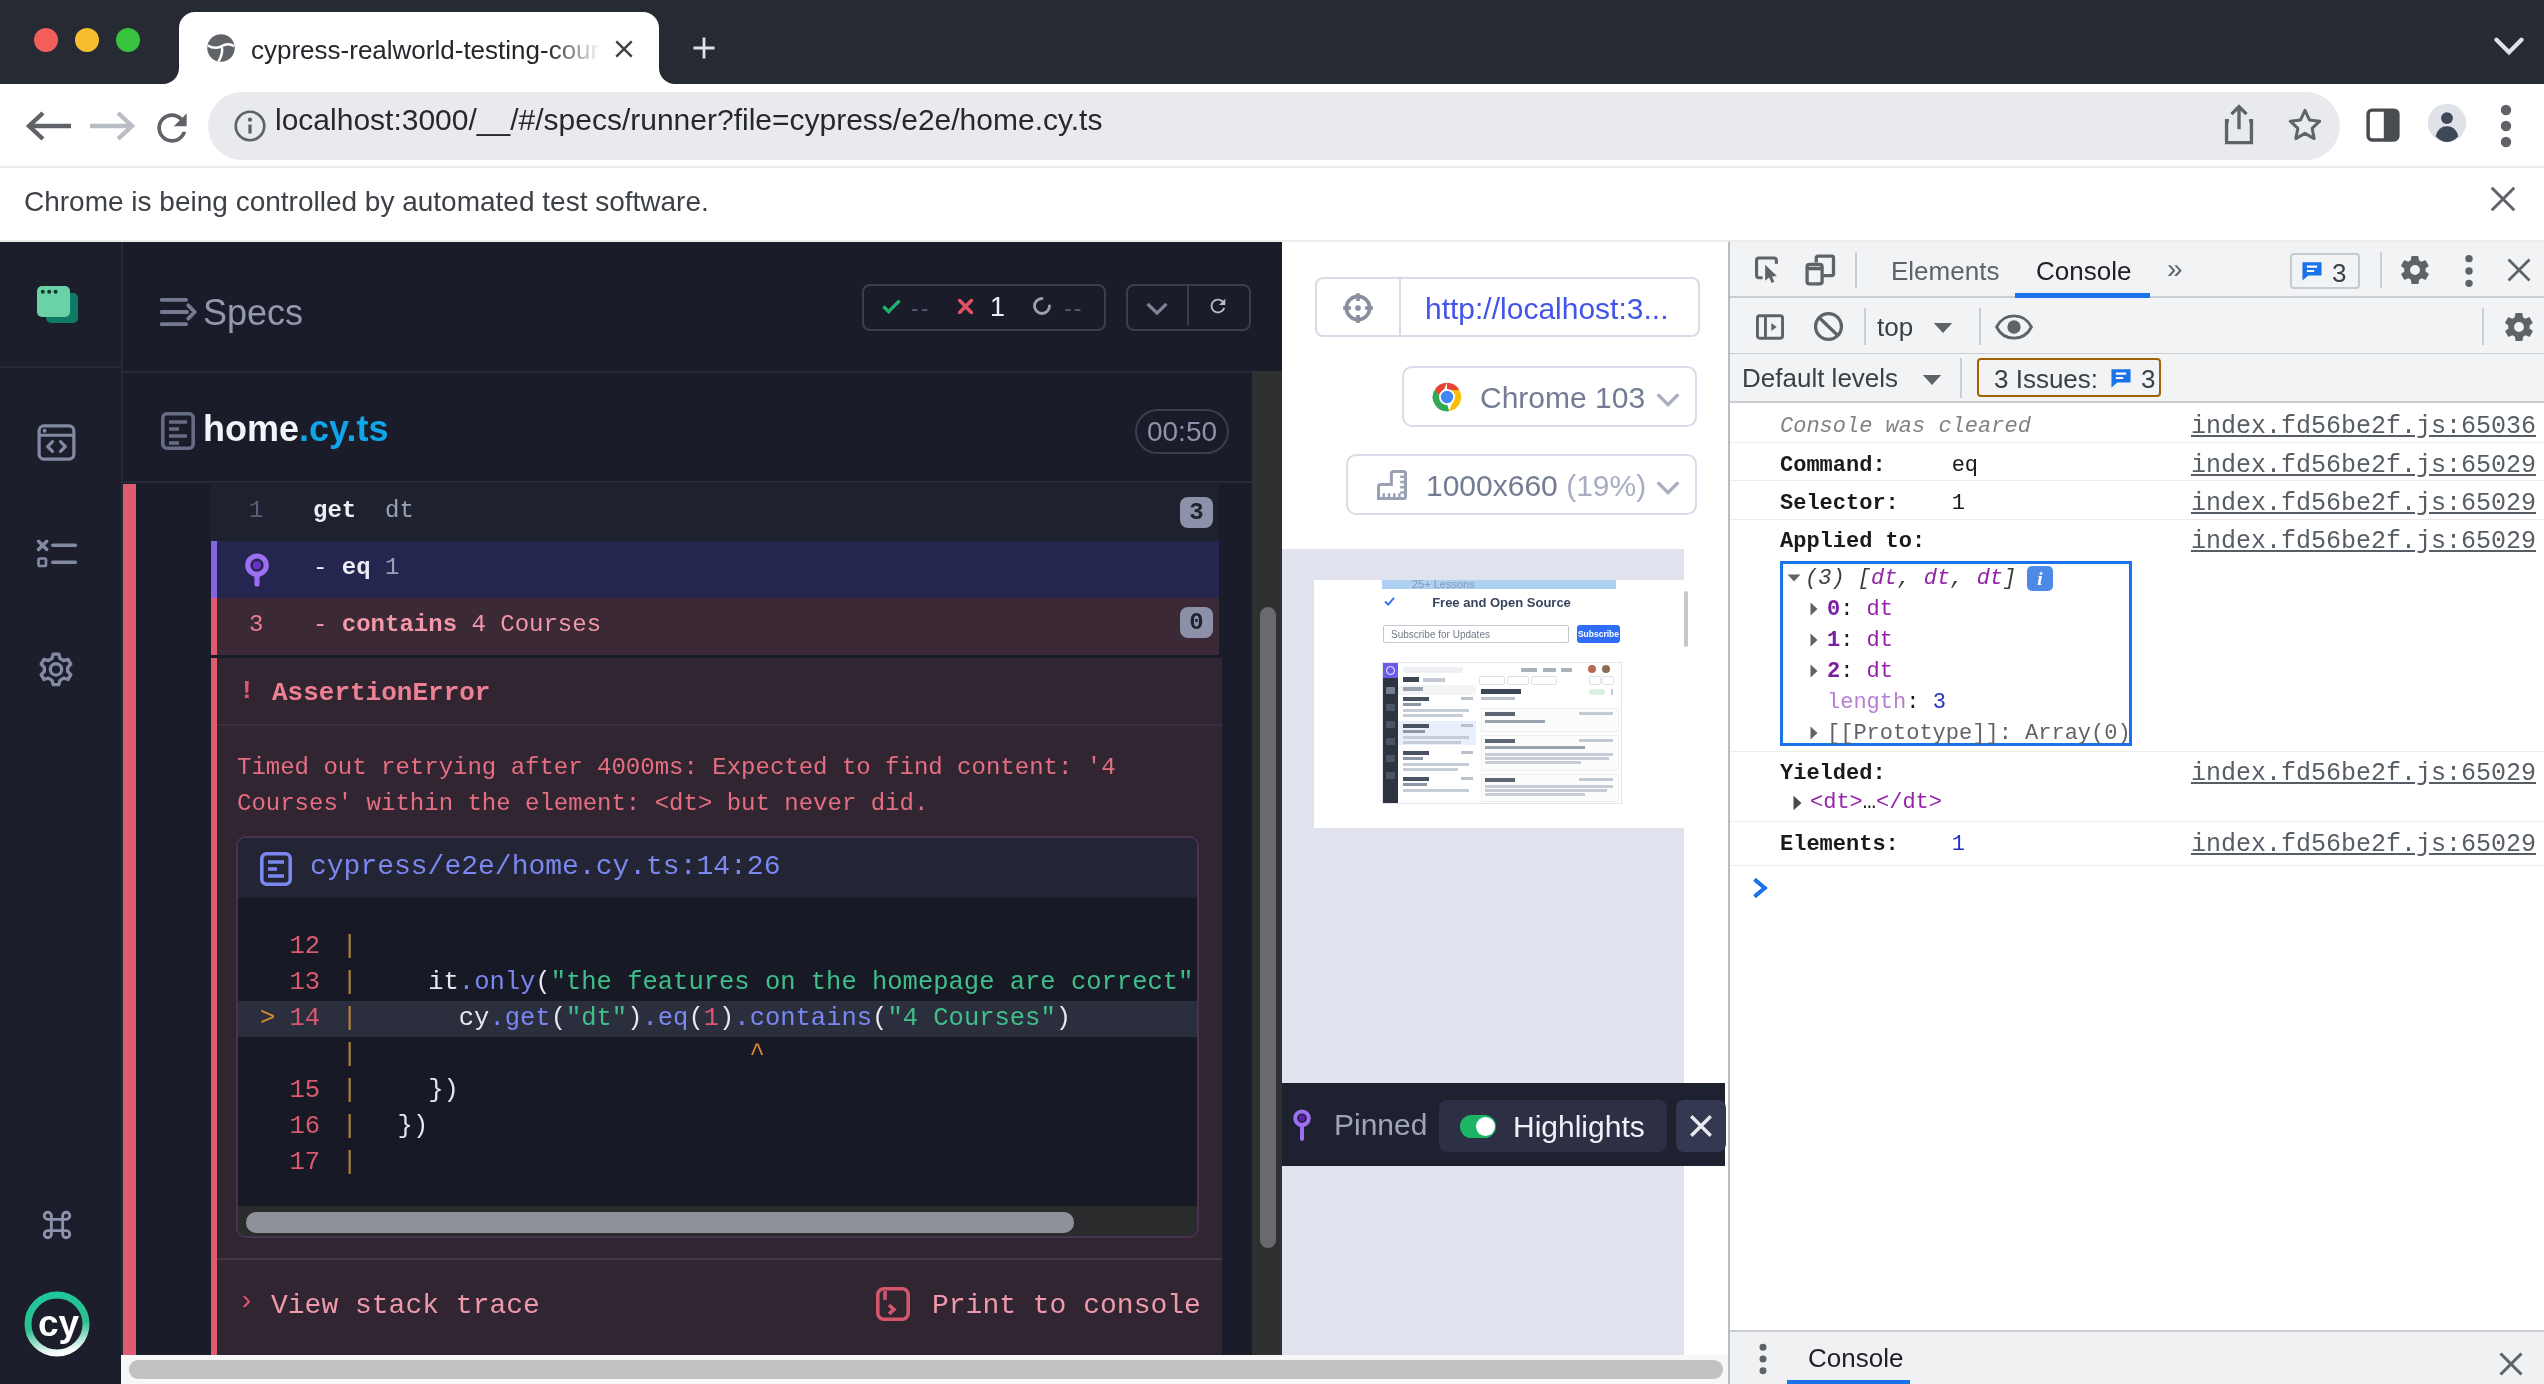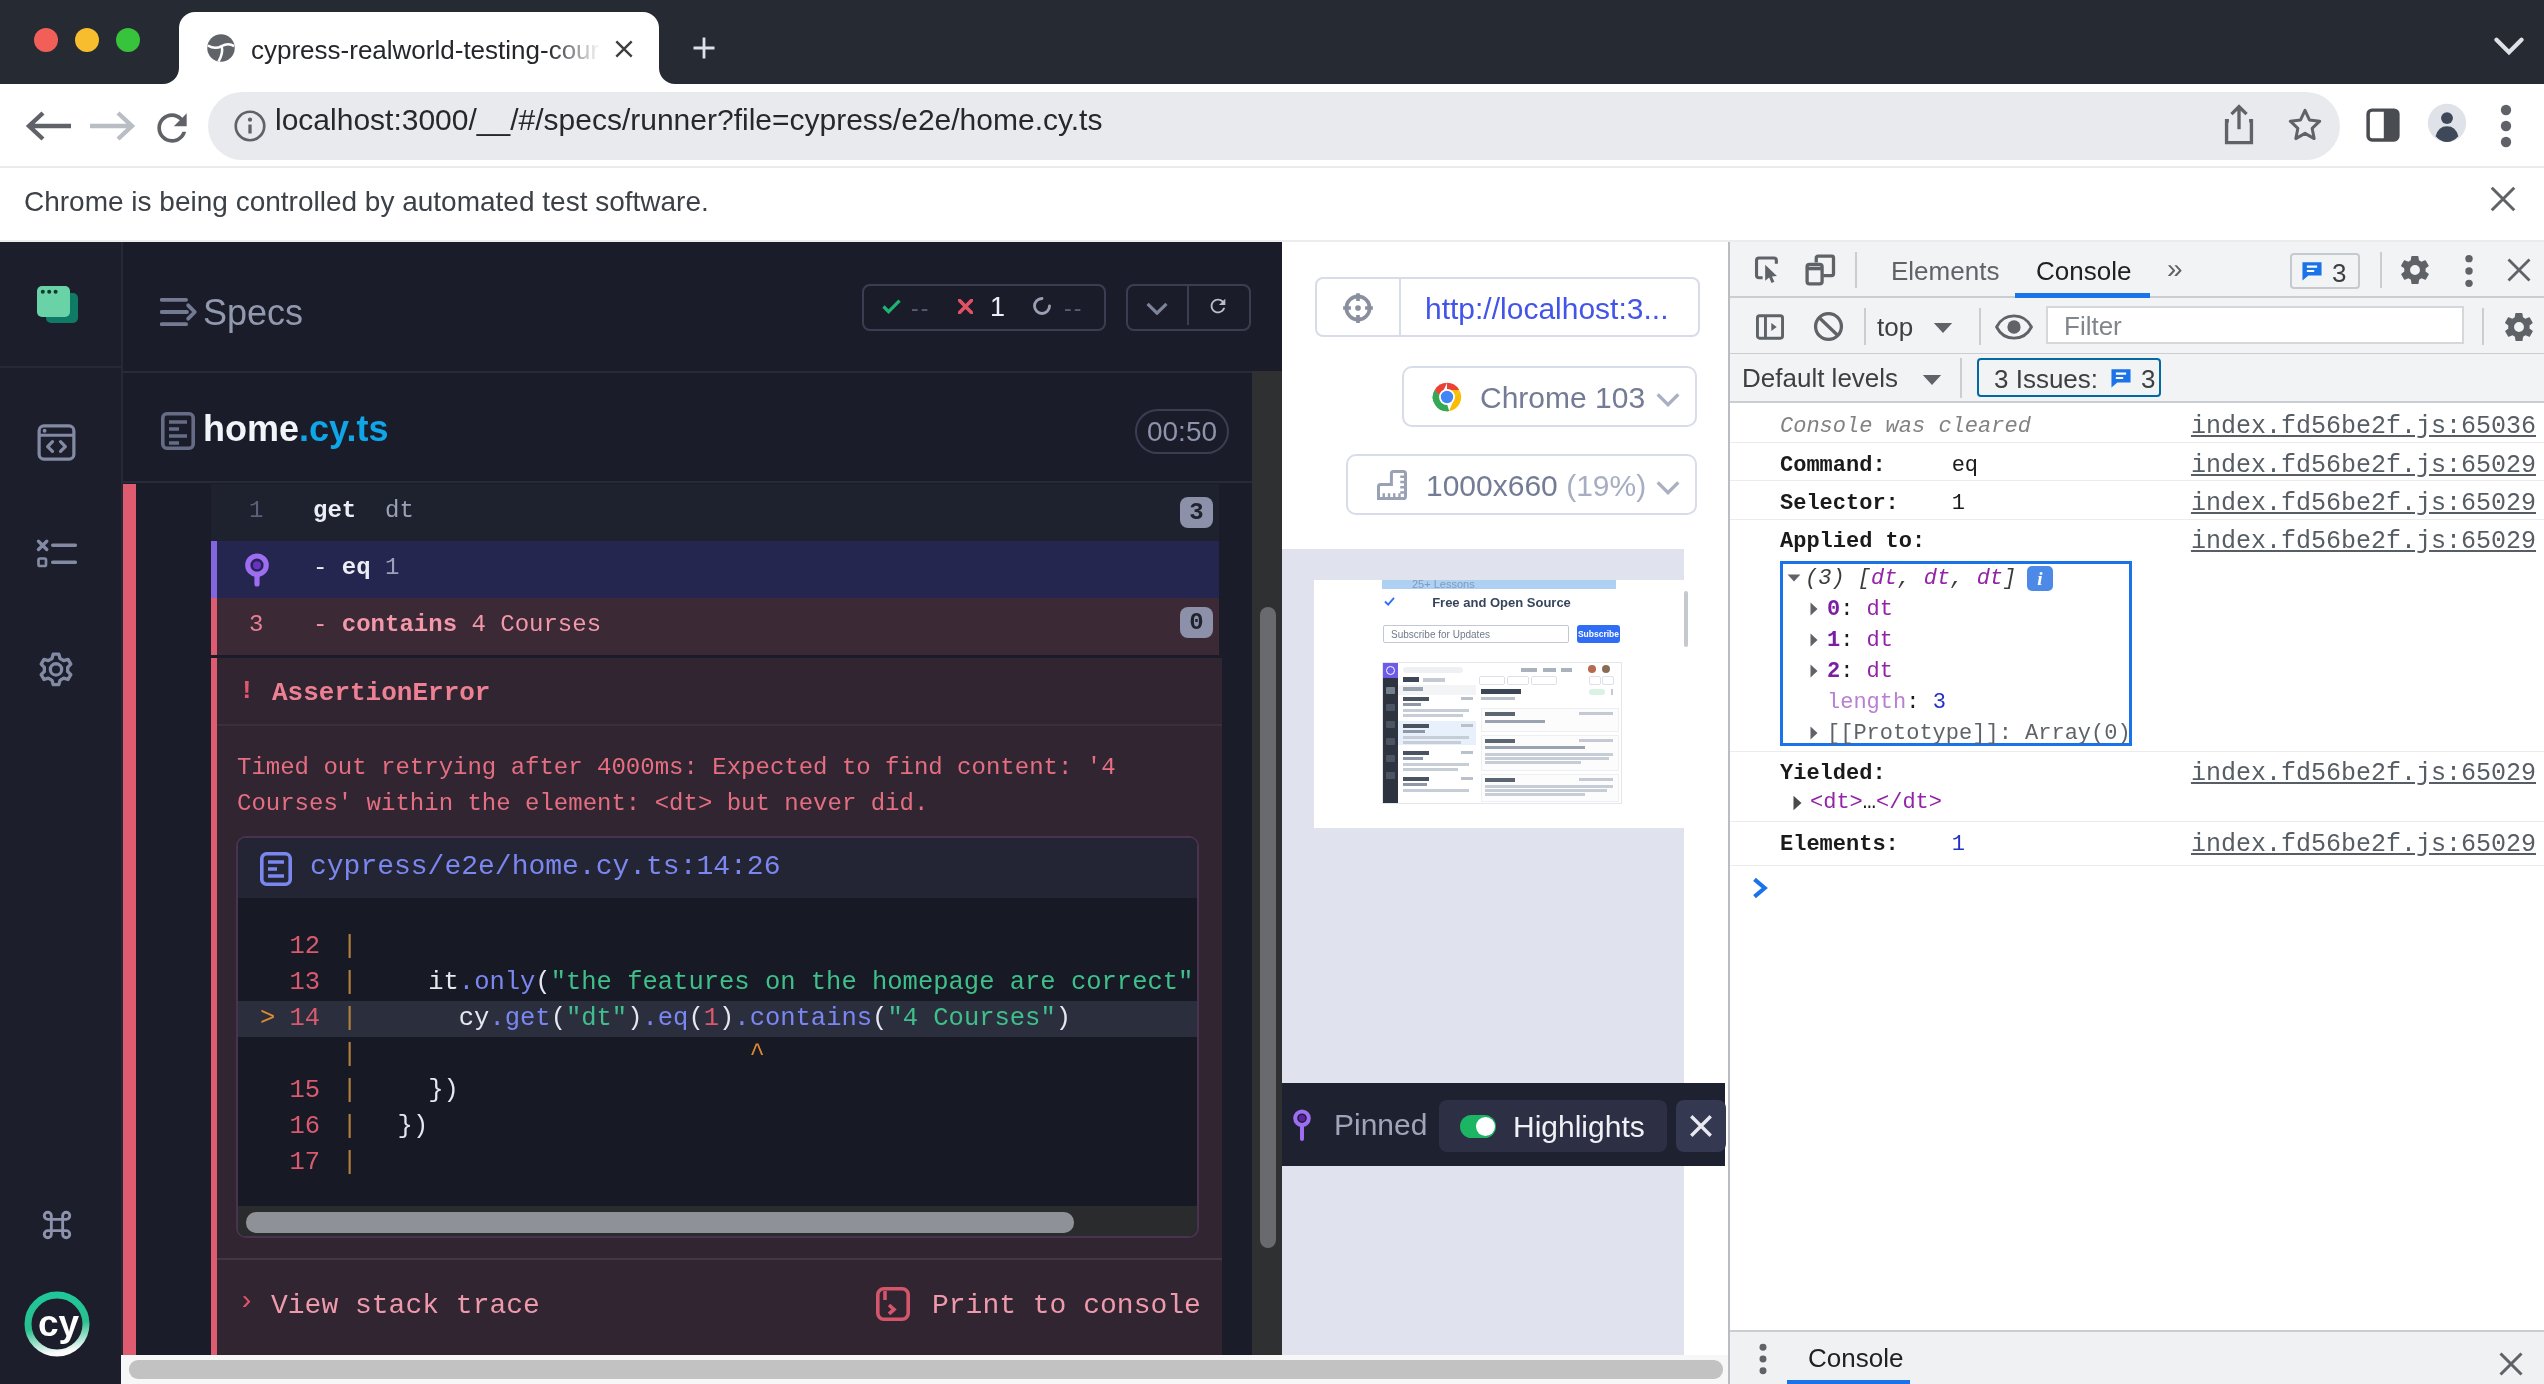--- a/index.html
+++ b/index.html
@@ -469,36 +469,33 @@
     <div class="abs" style="left:134px;top:10px;width:2px;height:37px;background:#cacdd1;"></div>
     <div class="abs" style="left:147px;top:14px;font-size:26px;color:#3c4043;">top</div>
     <svg class="abs" style="left:203px;top:24px;" width="20" height="12" viewBox="0 0 12 7">
         <path d="M0.5 0.5 L6 6.5 L11.5 0.5 Z" fill="#5f6368"></path>
       </svg>
     <div class="abs" style="left:249px;top:10px;width:2px;height:37px;background:#cacdd1;"></div>
     <svg class="abs" style="left:265px;top:16px;" width="38" height="26" viewBox="0 0 24 16">
       <path d="M12 1 C6 1 2.5 5 1 8 C2.5 11 6 15 12 15 C18 15 21.5 11 23 8 C21.5 5 18 1 12 1 Z" stroke="#5f6368" stroke-width="1.8" fill="none"></path>
       <circle cx="12" cy="8" r="4.2" fill="#5f6368"></circle>
     </svg>
-    <div class="abs" style="left:316px;top:8px;width:418px;height:38px;border:2px solid #d5d7da;background:#fff;box-sizing:border-box;">
-      <div class="abs" style="left:16px;top:3px;font-size:26px;color:#80868b;">Filter</div>
-    </div>
     <div class="abs" style="left:752px;top:10px;width:2px;height:37px;background:#cacdd1;"></div>
     <svg class="abs" style="left:772px;top:12px;" width="34" height="34" viewBox="0 0 24 24">
       <path d="M19.4 13 a7.5 7.5 0 0 0 .1-1 a7.5 7.5 0 0 0-.1-1 l2.1-1.6 a.5.5 0 0 0 .1-.6 l-2-3.5 a.5.5 0 0 0-.6-.2 l-2.5 1 a7.7 7.7 0 0 0-1.7-1 l-.4-2.6 a.5.5 0 0 0-.5-.4 h-4 a.5.5 0 0 0-.5.4 l-.4 2.6 a7.7 7.7 0 0 0-1.7 1 l-2.5-1 a.5.5 0 0 0-.6.2 l-2 3.5 a.5.5 0 0 0 .1.6 L4.5 11 a7.5 7.5 0 0 0-.1 1 a7.5 7.5 0 0 0 .1 1 l-2.1 1.6 a.5.5 0 0 0-.1.6 l2 3.5 a.5.5 0 0 0 .6.2 l2.5-1 a7.7 7.7 0 0 0 1.7 1 l.4 2.6 a.5.5 0 0 0 .5.4 h4 a.5.5 0 0 0 .5-.4 l.4-2.6 a7.7 7.7 0 0 0 1.7-1 l2.5 1 a.5.5 0 0 0 .6-.2 l2-3.5 a.5.5 0 0 0-.1-.6 Z M12 15.5 A3.5 3.5 0 1 1 12 8.5 A3.5 3.5 0 1 1 12 15.5 Z" fill="#5f6368" fill-rule="evenodd"></path>
     </svg>
   </div>
 
   <div class="abs dtbar" style="top:112px;height:49px;">
     <div class="abs" style="left:12px;top:9px;font-size:26px;color:#3c4043;">Default levels</div>
     <svg class="abs" style="left:192px;top:20px;" width="20" height="12" viewBox="0 0 12 7">
         <path d="M0.5 0.5 L6 6.5 L11.5 0.5 Z" fill="#5f6368"></path>
       </svg>
     <div class="abs" style="left:230px;top:4px;width:2px;height:40px;background:#cacdd1;"></div>
-    <div class="abs" style="left:247px;top:4px;width:184px;height:39px;border:2px solid #0369a1;border-radius:4px;box-sizing:border-box;">
+    <div class="abs" style="left:247px;top:4px;width:184px;height:39px;border:2px solid #a16207;border-radius:4px;box-sizing:border-box;">
       <div class="abs" style="left:15px;top:4px;font-size:26px;color:#3c4043;">3 Issues:</div>
       <svg class="abs" style="left:130px;top:7px;" width="24" height="22" viewBox="0 0 16 15">
         <path d="M1.5 1.5 H14.5 V10.5 H5.5 L1.5 14 Z" fill="#1a73e8"></path>
         <path d="M4.5 4.5 H11.5 M4.5 7.5 H9.5" stroke="#fff" stroke-width="1.4"></path>
       </svg>
       <div class="abs" style="left:162px;top:4px;font-size:26px;color:#3c4043;">3</div>
     </div>
   </div>
 
   <div class="abs mono" style="left:0;top:161px;width:814px;font-size:22px;white-space:pre;">

